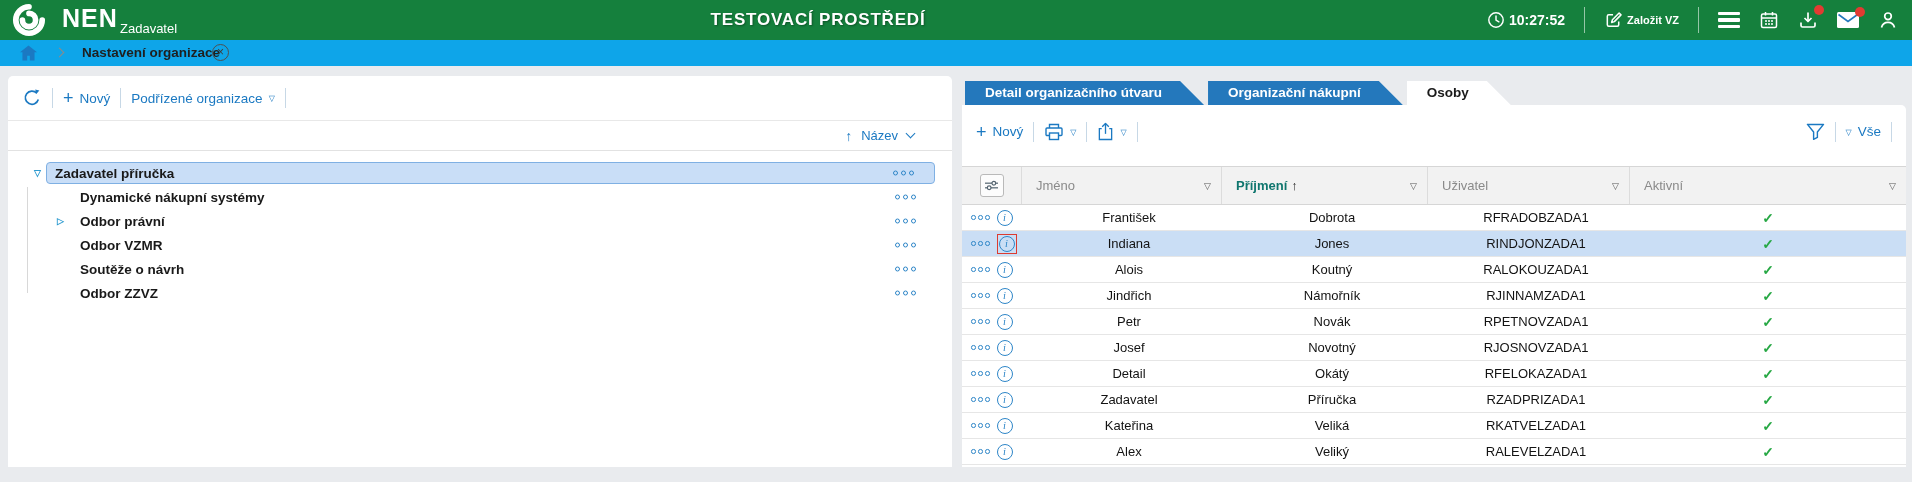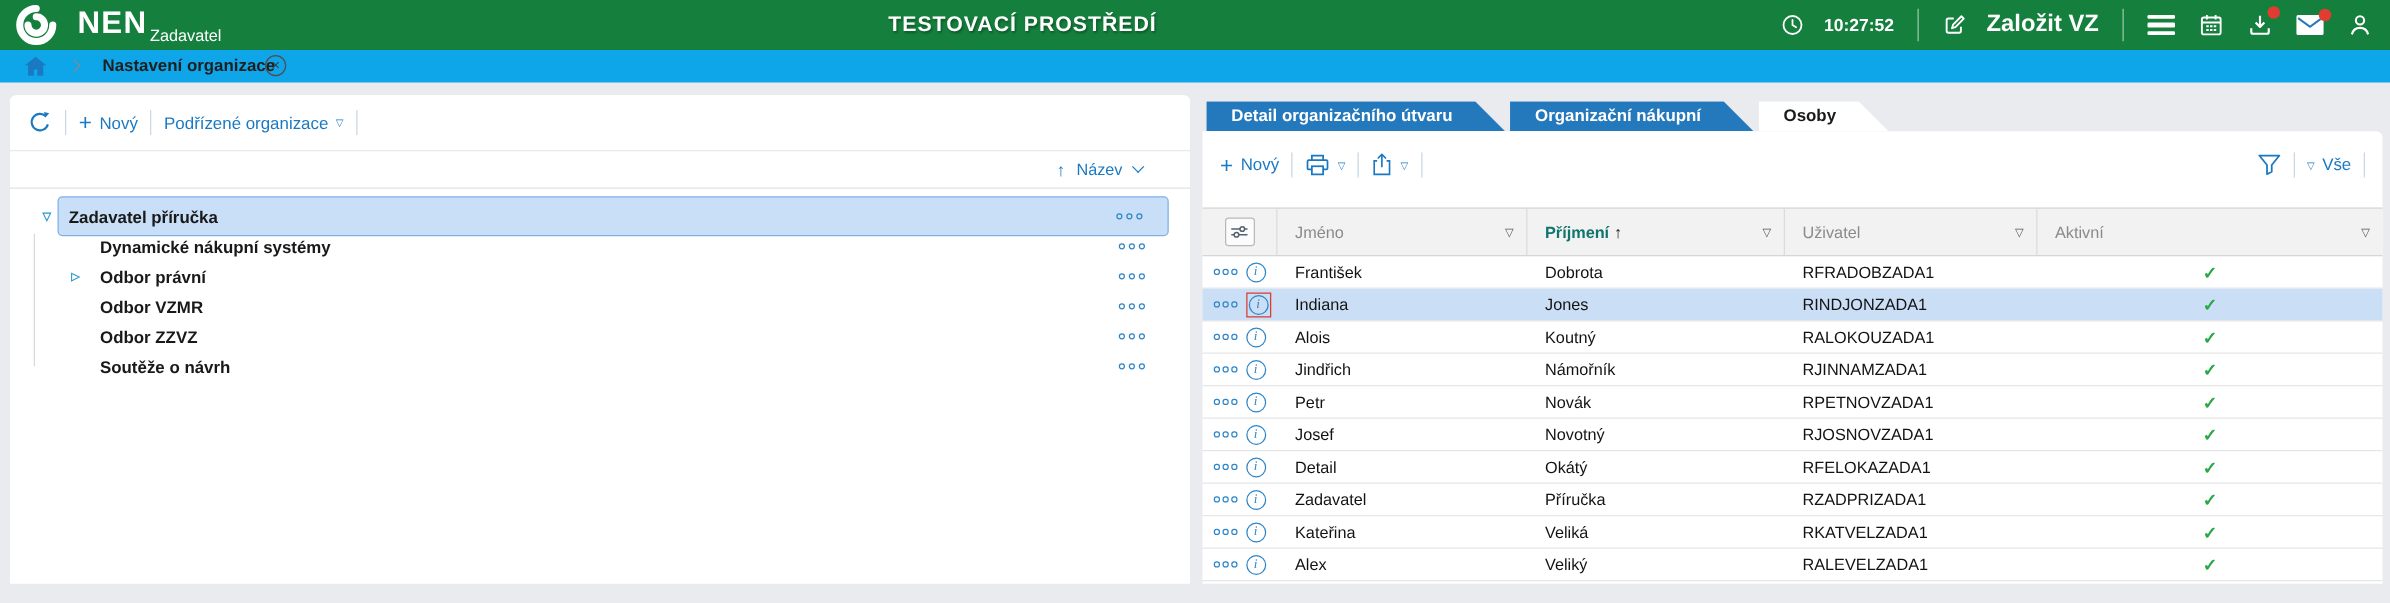--- a/index.html
+++ b/index.html
@@ -11,23 +11,23 @@
   }
   
   .app-header { position:absolute; left:0; top:0; width:1912px; height:40px; background:#15803d; color:#fff; }
   .logo-swirl { position:absolute; left:12px; top:3px; width:34px; height:34px; }
   .brand-name { position:absolute; left:62px; top:4px; font-size:25px; font-weight:bold; letter-spacing:1px; }
   .brand-sub  { position:absolute; left:120px; top:21px; font-size:13px; }
   .env-title  { position:absolute; left:818px; top:50%; transform:translate(-50%,-50%);
                 font-size:17px; font-weight:bold; letter-spacing:.8px; white-space:nowrap;
                 text-shadow:1px 1px 2px rgba(0,0,0,.35); }
   .header-right { position:absolute; right:14px; top:0; height:40px; display:flex; align-items:center; gap:19px; }
-  .hr-item { display:flex; align-items:center; gap:16px; white-space:nowrap; }
+  .hr-item { display:flex; align-items:center; gap:4px; white-space:nowrap; }
   .hr-time { font-size:14px; font-weight:600; }
-  .hr-new  { font-size:19px; font-weight:bold; cursor:pointer; }
+  .hr-new  { font-size:11px; font-weight:bold; cursor:pointer; }
   .hr-sep  { width:1px; height:26px; background:rgba(255,255,255,.55); }
   .burger { display:flex; flex-direction:column; gap:3.5px; cursor:pointer; }
   .burger span { display:block; width:22px; height:3.2px; background:#fff; border-radius:1px; }
   .icon-wrap { position:relative; display:flex; align-items:center; cursor:pointer; }
   .badge { position:absolute; right:-6px; top:-5px; width:10px; height:10px; border-radius:50%; background:#e23b32; }
   
   .crumbbar { position:absolute; left:0; top:40px; width:1912px; height:26px; background:#0ea5e9; }
   .crumb-home { position:absolute; left:20px; top:5px; cursor:pointer; }
   .crumb-chev { position:absolute; left:56px; top:9px; width:7px; height:7px;
                 border-top:1.6px solid #8b8b8b; border-right:1.6px solid #8b8b8b; transform:rotate(45deg); }
@@ -48,21 +48,21 @@
              color:#1b79c2; font-size:13px; border-bottom:1px solid #e2e2e2; cursor:pointer; }
   .sort-arrow { font-size:14px; font-weight:bold; }
   .chev-down { width:7px; height:7px; border-right:1.5px solid #1b79c2; border-bottom:1.5px solid #1b79c2;
                transform:rotate(45deg); margin-top:-4px; }
   .tree { position:relative; padding-top:10px; }
   .tree-guide { position:absolute; left:19px; top:36px; width:1px; height:106px; background:#d8d8d8; }
   .tree-row { position:relative; height:24px; display:flex; align-items:center; font-size:13.5px; font-weight:bold; color:#191919; }
   .expander { position:absolute; color:#2e9bd0; font-size:9px; top:50%; transform:translateY(-50%); cursor:pointer; }
   .exp-l0 { left:26px; } .exp-l1 { left:49px; }
   .tree-label-l1 { margin-left:72px; cursor:pointer; }
-  .tree-hl { margin-left:38px; margin-right:17px; flex:1; height:32px; background:#c9def7; border:1px solid #7fb0e3;
+  .tree-hl { margin-left:38px; margin-right:17px; flex:1; height:22px; background:#c9def7; border:1px solid #7fb0e3;
              border-radius:4px; display:flex; align-items:center; padding-left:8px; position:relative; cursor:pointer; }
   .menu-dots { position:absolute; right:36px; top:50%; transform:translateY(-50%); display:flex; gap:3px; cursor:pointer; }
   .tree-hl .menu-dots { right:20px; }
   .menu-dots i { width:5px; height:5px; border:1.5px solid #2e86c8; border-radius:50%; }
   
   .tabs { position:absolute; left:965px; top:81px; height:24px; display:flex; }
   .tab { height:24px; line-height:24px; font-size:13.5px; font-weight:bold; color:#fff; background:#2478bc;
          padding:0 42px 0 20px; margin-right:4px; white-space:nowrap; cursor:pointer;
          clip-path:polygon(0 0, calc(100% - 24px) 0, 100% 100%, 0 100%); }
   .tab.active { background:#fff; color:#1a1a1a; }
@@ -78,21 +78,21 @@
   .gh-first { justify-content:center; padding:0; }
   .gh-label { flex:1; white-space:nowrap; overflow:hidden; }
   .gh-sorted { color:#0f766e; font-weight:bold; }
   .gh-sort-arrow { color:#222; font-weight:bold; margin:0 6px 0 4px; }
   .fl-tri { font-size:9px; color:#555; }
   .col-btn { width:24px; height:23px; background:#fcfcfc; border:1px solid #b9b9b9; border-radius:3px;
              display:flex; align-items:center; justify-content:center; cursor:pointer; }
   .grid-row { display:grid; grid-template-columns:60px 200px 206px 202px 1fr; height:26px;
               border-bottom:1px solid #e6e6e6; align-items:center; color:#131313; cursor:pointer; }
   .grid-row.selected { background:#cadef5; }
-  .cell { padding-left:14px; white-space:nowrap; overflow:hidden; }
+  .cell { padding-left:14px; white-space:nowrap; overflow:hidden;text-align:center; }
   .c-first { display:flex; align-items:center; gap:7px; padding-left:9px; }
   .row-dots { display:flex; gap:2.5px; cursor:pointer; }
   .row-dots i { width:4.5px; height:4.5px; border:1.3px solid #2e86c8; border-radius:50%; }
   .info-ic { width:16px; height:16px; border:1.4px solid #2e86c8; border-radius:50%; color:#2e86c8;
              font-size:10.5px; font-style:italic; font-family:"Liberation Serif",serif;
              display:flex; align-items:center; justify-content:center; cursor:pointer; }
   .focus-ring { border:1.6px solid #dc3b30; padding:1px; display:flex; }
   .c-check { text-align:center; color:#27a844; font-weight:bold; font-size:14px; padding-left:0; }
   svg { display:block; }
 </style>
@@ -235,30 +235,30 @@
     <div class="tree-row">
       <span class="tree-label-l1">Odbor VZMR</span>
       <span class="menu-dots">
           <i></i>
           <i></i>
           <i></i>
         </span>
     </div>
 
     <div class="tree-row">
+      <span class="tree-label-l1">Soutěže o návrh</span>
+      <span class="menu-dots">
+          <i></i>
+          <i></i>
+          <i></i>
+        </span>
+    </div>
+
+    <div class="tree-row">
       <span class="tree-label-l1">Odbor ZZVZ</span>
-      <span class="menu-dots">
-          <i></i>
-          <i></i>
-          <i></i>
-        </span>
-    </div>
-
-    <div class="tree-row">
-      <span class="tree-label-l1">Soutěže o návrh</span>
       <span class="menu-dots">
           <i></i>
           <i></i>
           <i></i>
         </span>
     </div>
   </div>
 </div>
 
 <div class="tabs">

